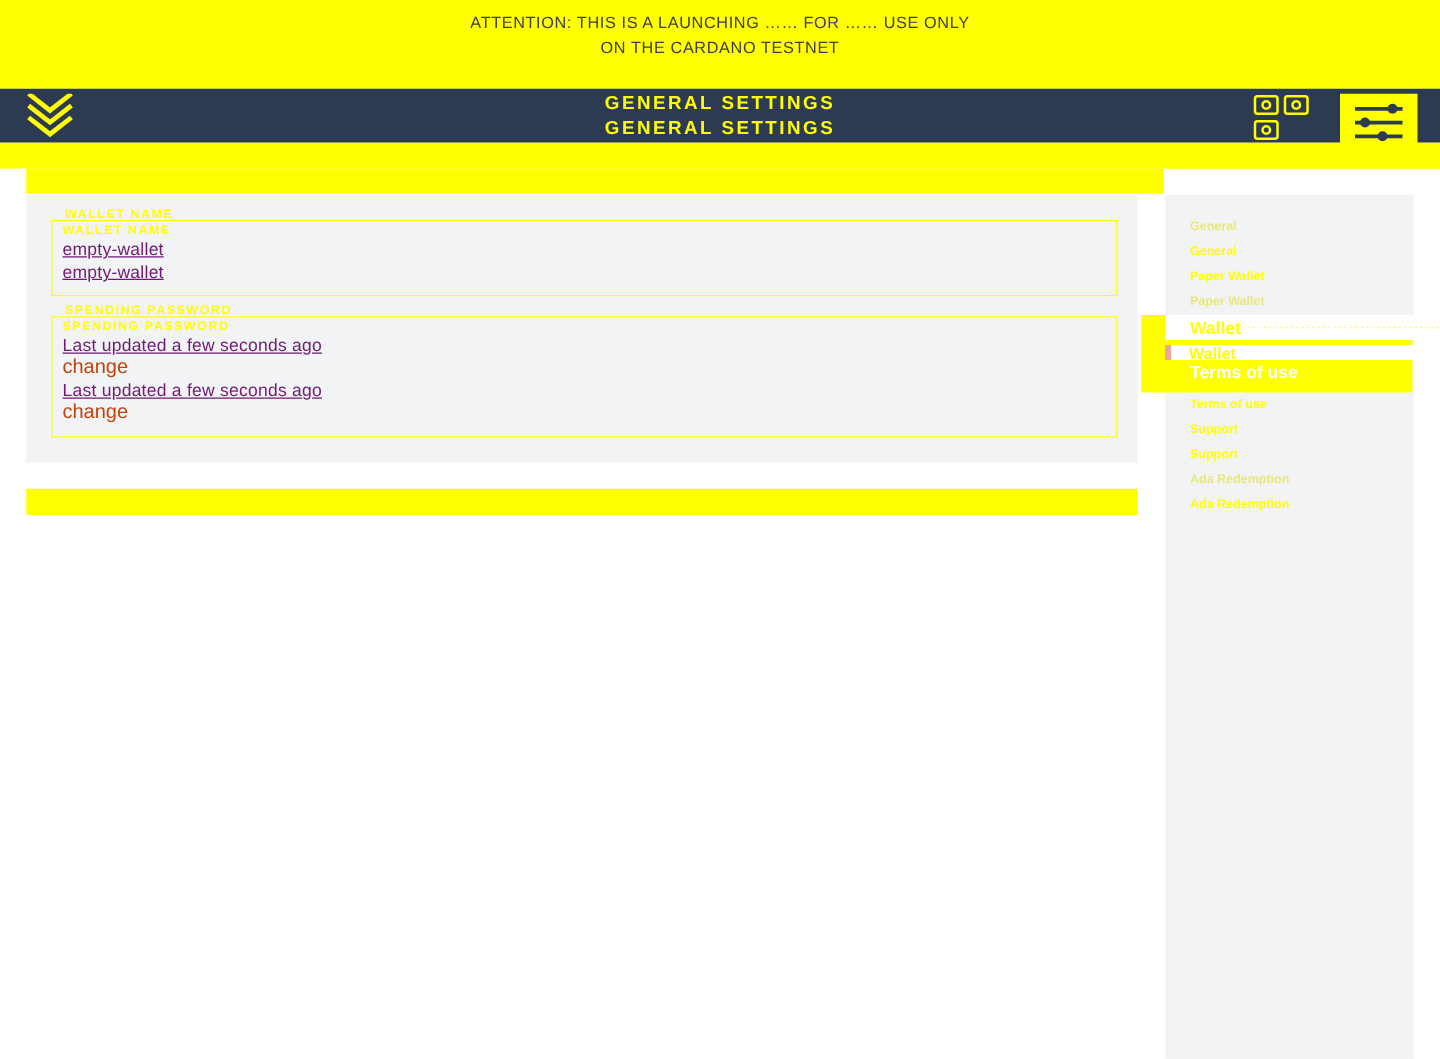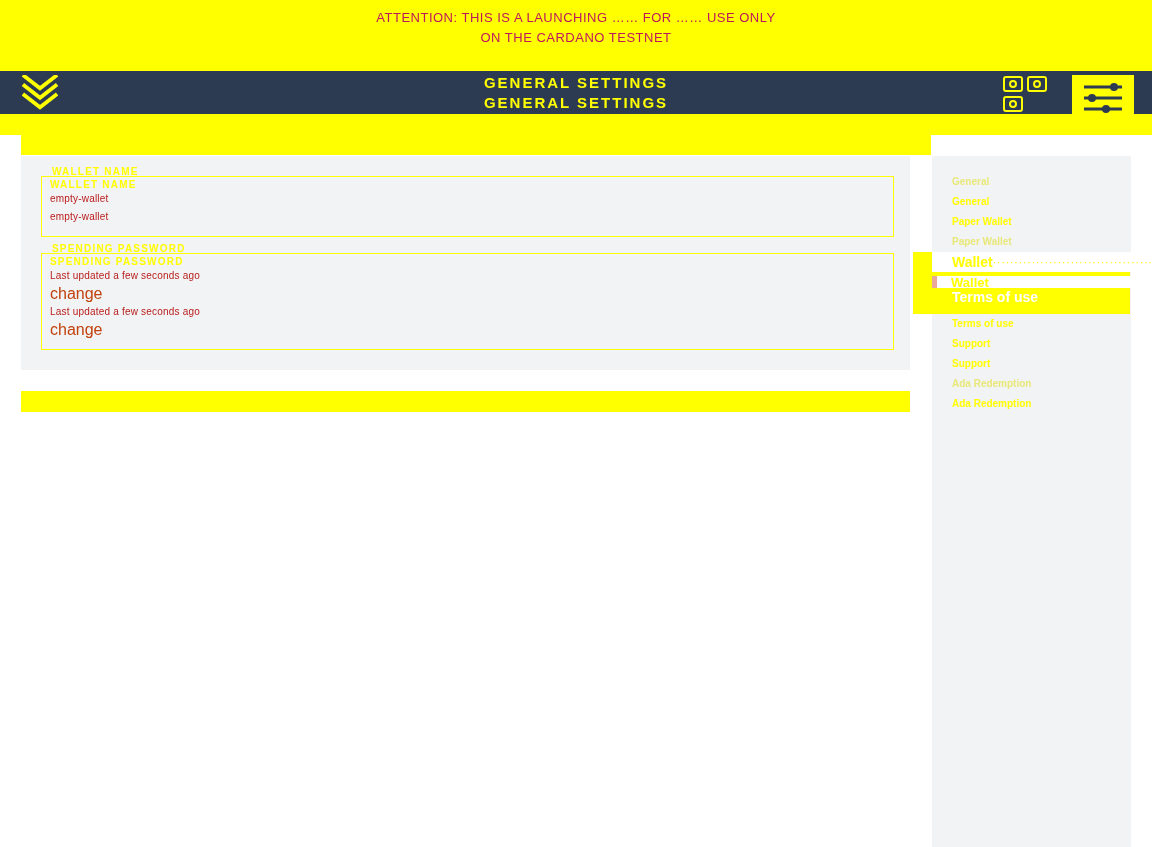--- a/index.html
+++ b/index.html
@@ -8,21 +8,21 @@
   height: 847px;
   background: #fff;
   font-family: Arial, sans-serif;
   overflow: hidden;
 }
 
 .banner {
   width: 100%;
   height: 71px;
   background: #ffff00;
-  color: #be185d;
+  color: #404040;
   text-align: center;
   padding-top: 8px;
   font-size: 13px;
   line-height: 20px;
   letter-spacing: 0.5px;
 }
 
 .topbar {
   position: relative;
   width: 100%;
@@ -113,25 +113,26 @@
   position: relative;
 }
 .input-dup-label {
   color: #ffff00;
   font-size: 10px;
   font-weight: 800;
   letter-spacing: 1.2px;
   display: block;
 }
 .input-value {
-  color: #b91c1c;
-  font-size: 10px;
+  color: #701a75;
+  font-size: 14px;
   letter-spacing: 0.2px;
   line-height: 18px;
   display: block;
+  text-decoration: underline;
 }
 .spending-row { display: flex; justify-content: space-between; align-items: baseline; flex-direction: column; }
 .change-link {
   color: #c2410c;
   font-size: 16px;
   cursor: pointer;
 }
 
 .yellow-bar-main {
   background: #ffff00;

